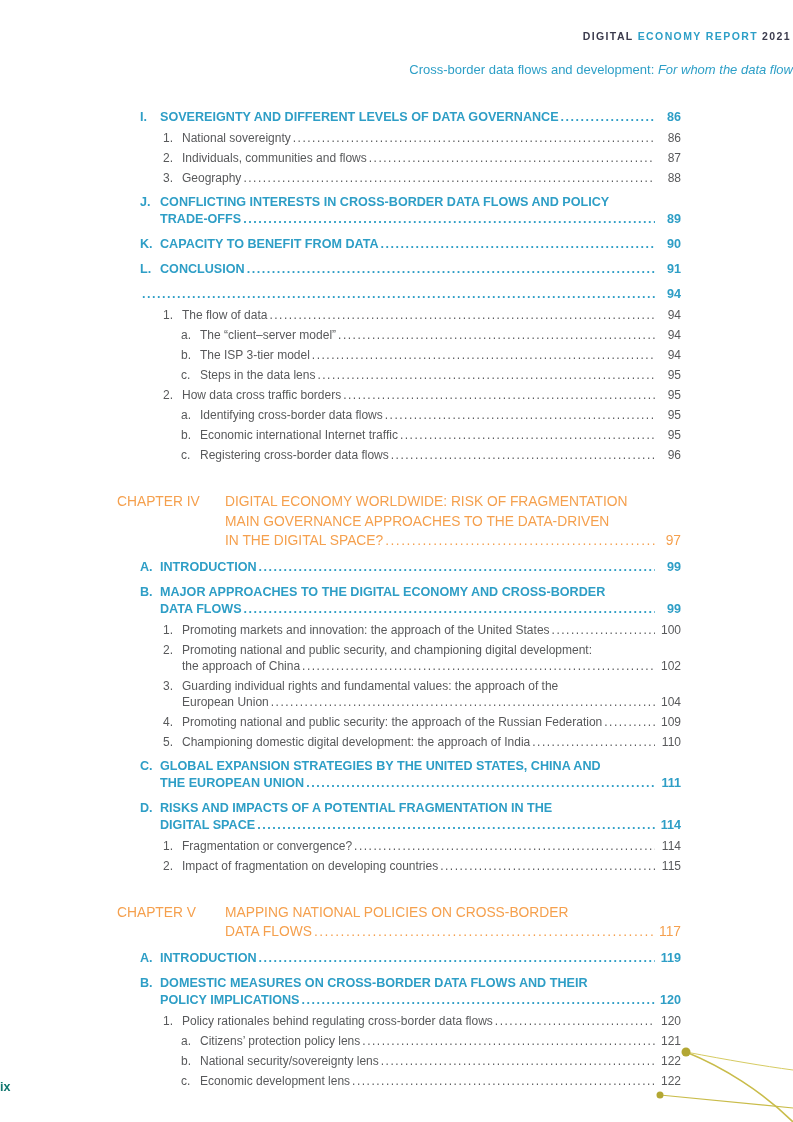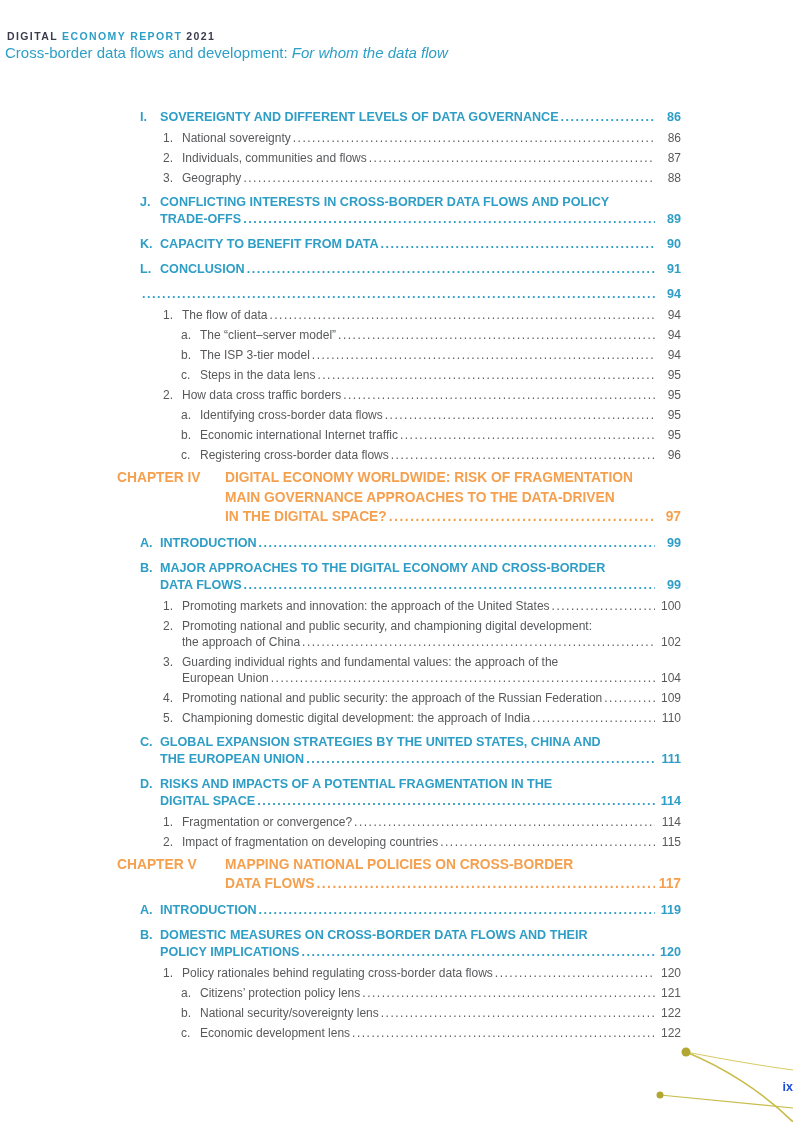--- a/index.html
+++ b/index.html
@@ -2,49 +2,49 @@
 <html><head>
 <meta charset="utf-8">
 <style>
   html,body { margin:0; padding:0; }
   body {
     width:793px; height:1122px; position:relative; overflow:hidden;
     background:#ffffff; color:#58595b;
     font-family:"Liberation Sans", sans-serif;
   }
   
-  .page-header { position:absolute; top:30px; left:5px; right:0; text-align:left; }
+  .page-header { position:absolute; top:30px; left:5px; right:0; text-align:right; }
   .title-line { font-size:10.5px; font-weight:bold; letter-spacing:1.4px; color:#3b3b4d; }
   .title-line .teal { color:#2d9fc7; }
   .title-line span { padding:0 2px; }
-  .subtitle-line { margin-top:2px; font-size:15px; color:#2d9fc7; }
+  .subtitle-line { margin-top:20px; font-size:13px; color:#2d9fc7; }
   .subtitle-line em { font-style:italic; }
   
   .toc { position:absolute; left:117px; top:101px; width:564px; }
   .row { display:flex; align-items:flex-start; }
   .row.num   { padding-left:46px; font-size:12px;   line-height:16px; margin-top:4px; color:#58595b; }
   .row.alpha { padding-left:64px; font-size:12px;   line-height:16px; margin-top:4px; color:#58595b; }
   .row.sec   { padding-left:23px; font-size:12.6px; line-height:17px; margin-top:8px; color:#2e9ec6; font-weight:bold; }
-  .row.chapter { font-size:13.8px; line-height:19.5px; margin-top:5px; margin-bottom:2px; color:#f5a04e; font-weight:bold; }
+  .row.chapter { font-size:13.8px; line-height:19.5px; margin-top:29px; margin-bottom:2px; color:#f5a04e; font-weight:normal; }
   .lbl { flex:0 0 19px; }
   .sec .lbl { flex:0 0 20px; }
   .chapter .lbl { flex:0 0 108px; }
   .content { flex:1; min-width:0; }
   .pre { white-space:nowrap; }
   .last { display:flex; align-items:center; }
   .t { white-space:nowrap; }
   .dots { flex:1; overflow:hidden; white-space:nowrap; margin:0 3px 0 2px; }
   .dots::after {
     content:"........................................................................................................................................................................................................";
     letter-spacing:1.5px;
   }
   .pg { flex:none; min-width:23px; text-align:right; }
   
-  .page-footer { position:absolute; bottom:28px; left:0; right:0; text-align:right;
-                 font-size:12.5px; font-weight:bold; color:#1d4ed8; }
+  .page-footer { position:absolute; bottom:28px; left:0; right:0; text-align:left;
+                 font-size:12.5px; font-weight:bold; color:#0f766e; }
   
   .deco { position:absolute; right:0; bottom:0; }
 </style>
 </head>
 <body>
 
 <header class="page-header">
   <div class="title-line">
     <span>DIGITAL</span><span class="teal">ECONOMY REPORT</span><span>2021</span>
   </div>

